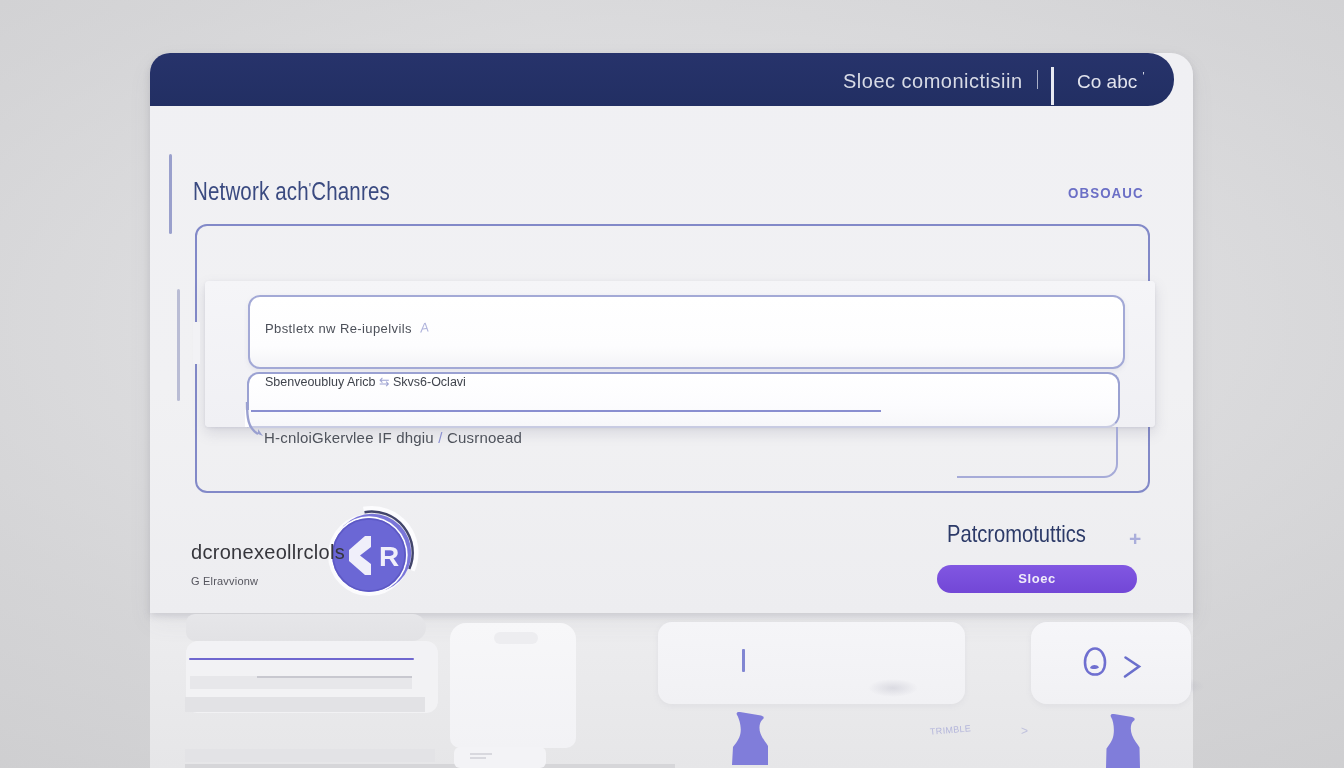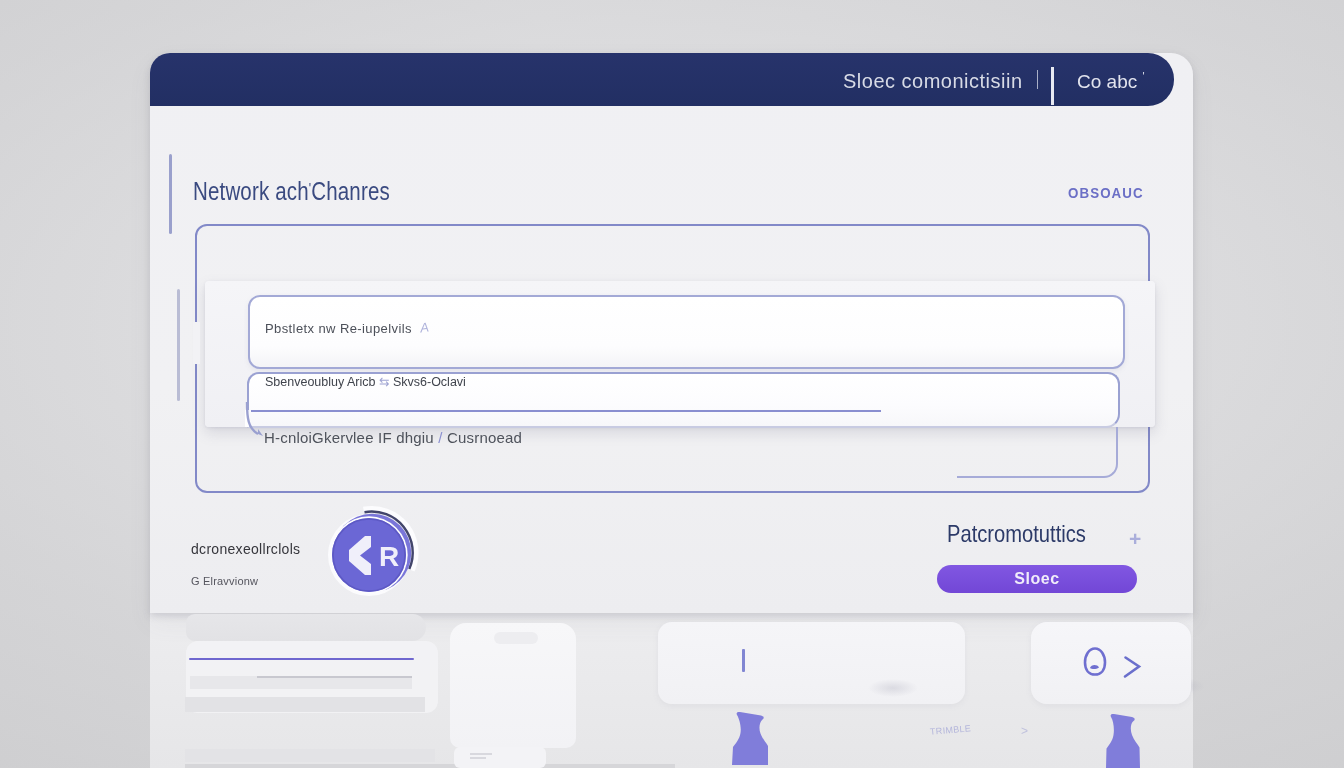--- a/index.html
+++ b/index.html
@@ -75,28 +75,28 @@
   .curve3 { left:244px; top:402px; }
   .helper { left:264px; top:429px; font-size:15px; color:#4e525b; letter-spacing:0.2px; }
   .helper .sl { color:#8a8fd0; }
 
   
   .ghostbr { left:957px; top:427px; width:161px; height:51px;
     border-right:2px solid #a6abd8; border-bottom:2px solid #a6abd8;
     border-bottom-right-radius:14px; }
 
   
-  .t-dcr { left:191px; top:541px; font-size:14px; color:#36363c; letter-spacing:0.3px; }
+  .t-dcr { left:191px; top:541px; font-size:20px; color:#36363c; letter-spacing:0.3px; }
   .t-gel { left:191px; top:575px; font-size:11px; color:#55555e; letter-spacing:0.2px; }
 
   .h2 { left:947px; top:520px; font-size:24px; color:#2c3a68; transform:scaleX(0.84); transform-origin:left center; }
   .plus { left:1129px; top:527px; font-size:21px; font-weight:bold; color:#aaaedb; }
   .btn { left:937px; top:565px; width:200px; height:28px;
     background:linear-gradient(180deg,#8157e2,#7247d6);
-    border-radius:14px; color:#f0ecfa; font-size:16px; font-weight:bold;
+    border-radius:14px; color:#f0ecfa; font-size:13px; font-weight:bold;
     text-align:center; line-height:28px; letter-spacing:0.6px; }
   .b1 { left:186px; top:614px; width:240px; height:27px; border-radius:13px 20px 20px 13px;
         background:linear-gradient(180deg,#e6e6e9,#e2e2e5); }
   .pline { left:189px; top:658px; width:225px; height:2px; background:#6f67cf; border-radius:1px; }
   .b2 { left:190px; top:676px; width:222px; height:13px; background:#e7e7ea; }
   .b2line { left:257px; top:676px; width:155px; height:2px; background:#c8c8cf; }
   .b3 { left:185px; top:697px; width:240px; height:15px; background:#e2e2e5; }
   .b4 { left:185px; top:749px; width:250px; height:13px; background:#e3e3e6; }
   .bbot { left:185px; top:764px; width:490px; height:4px; background:#d6d6d9; }
 

